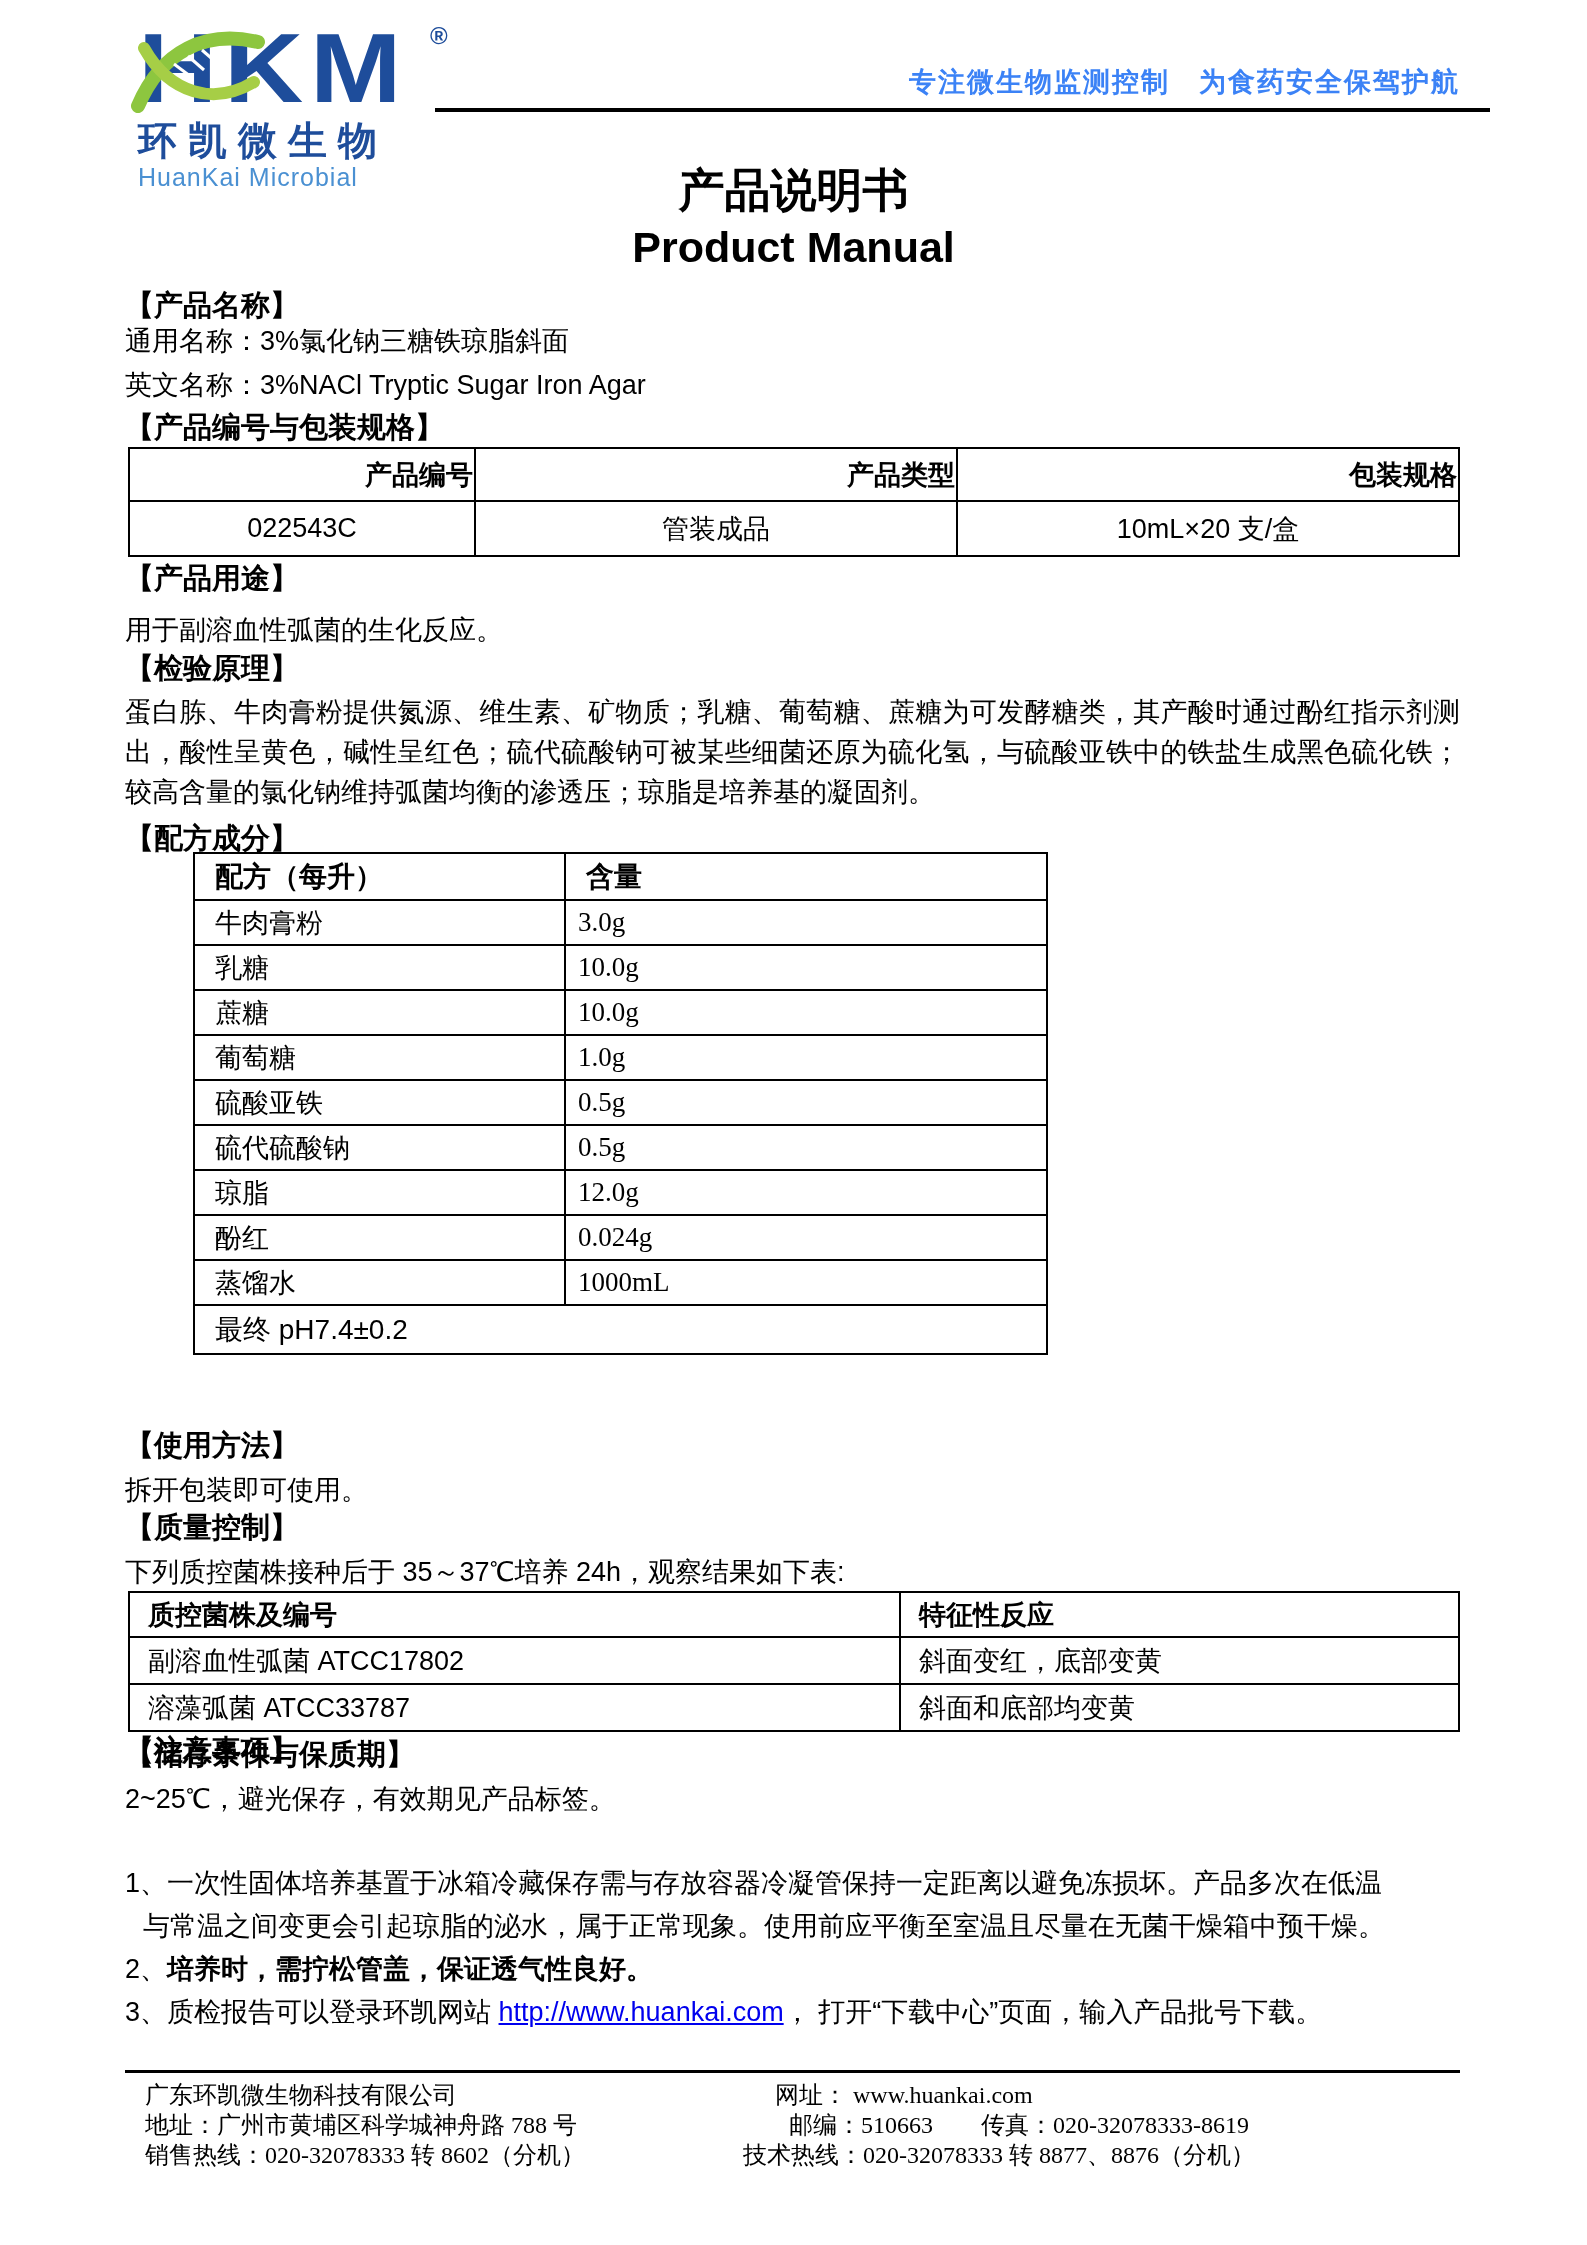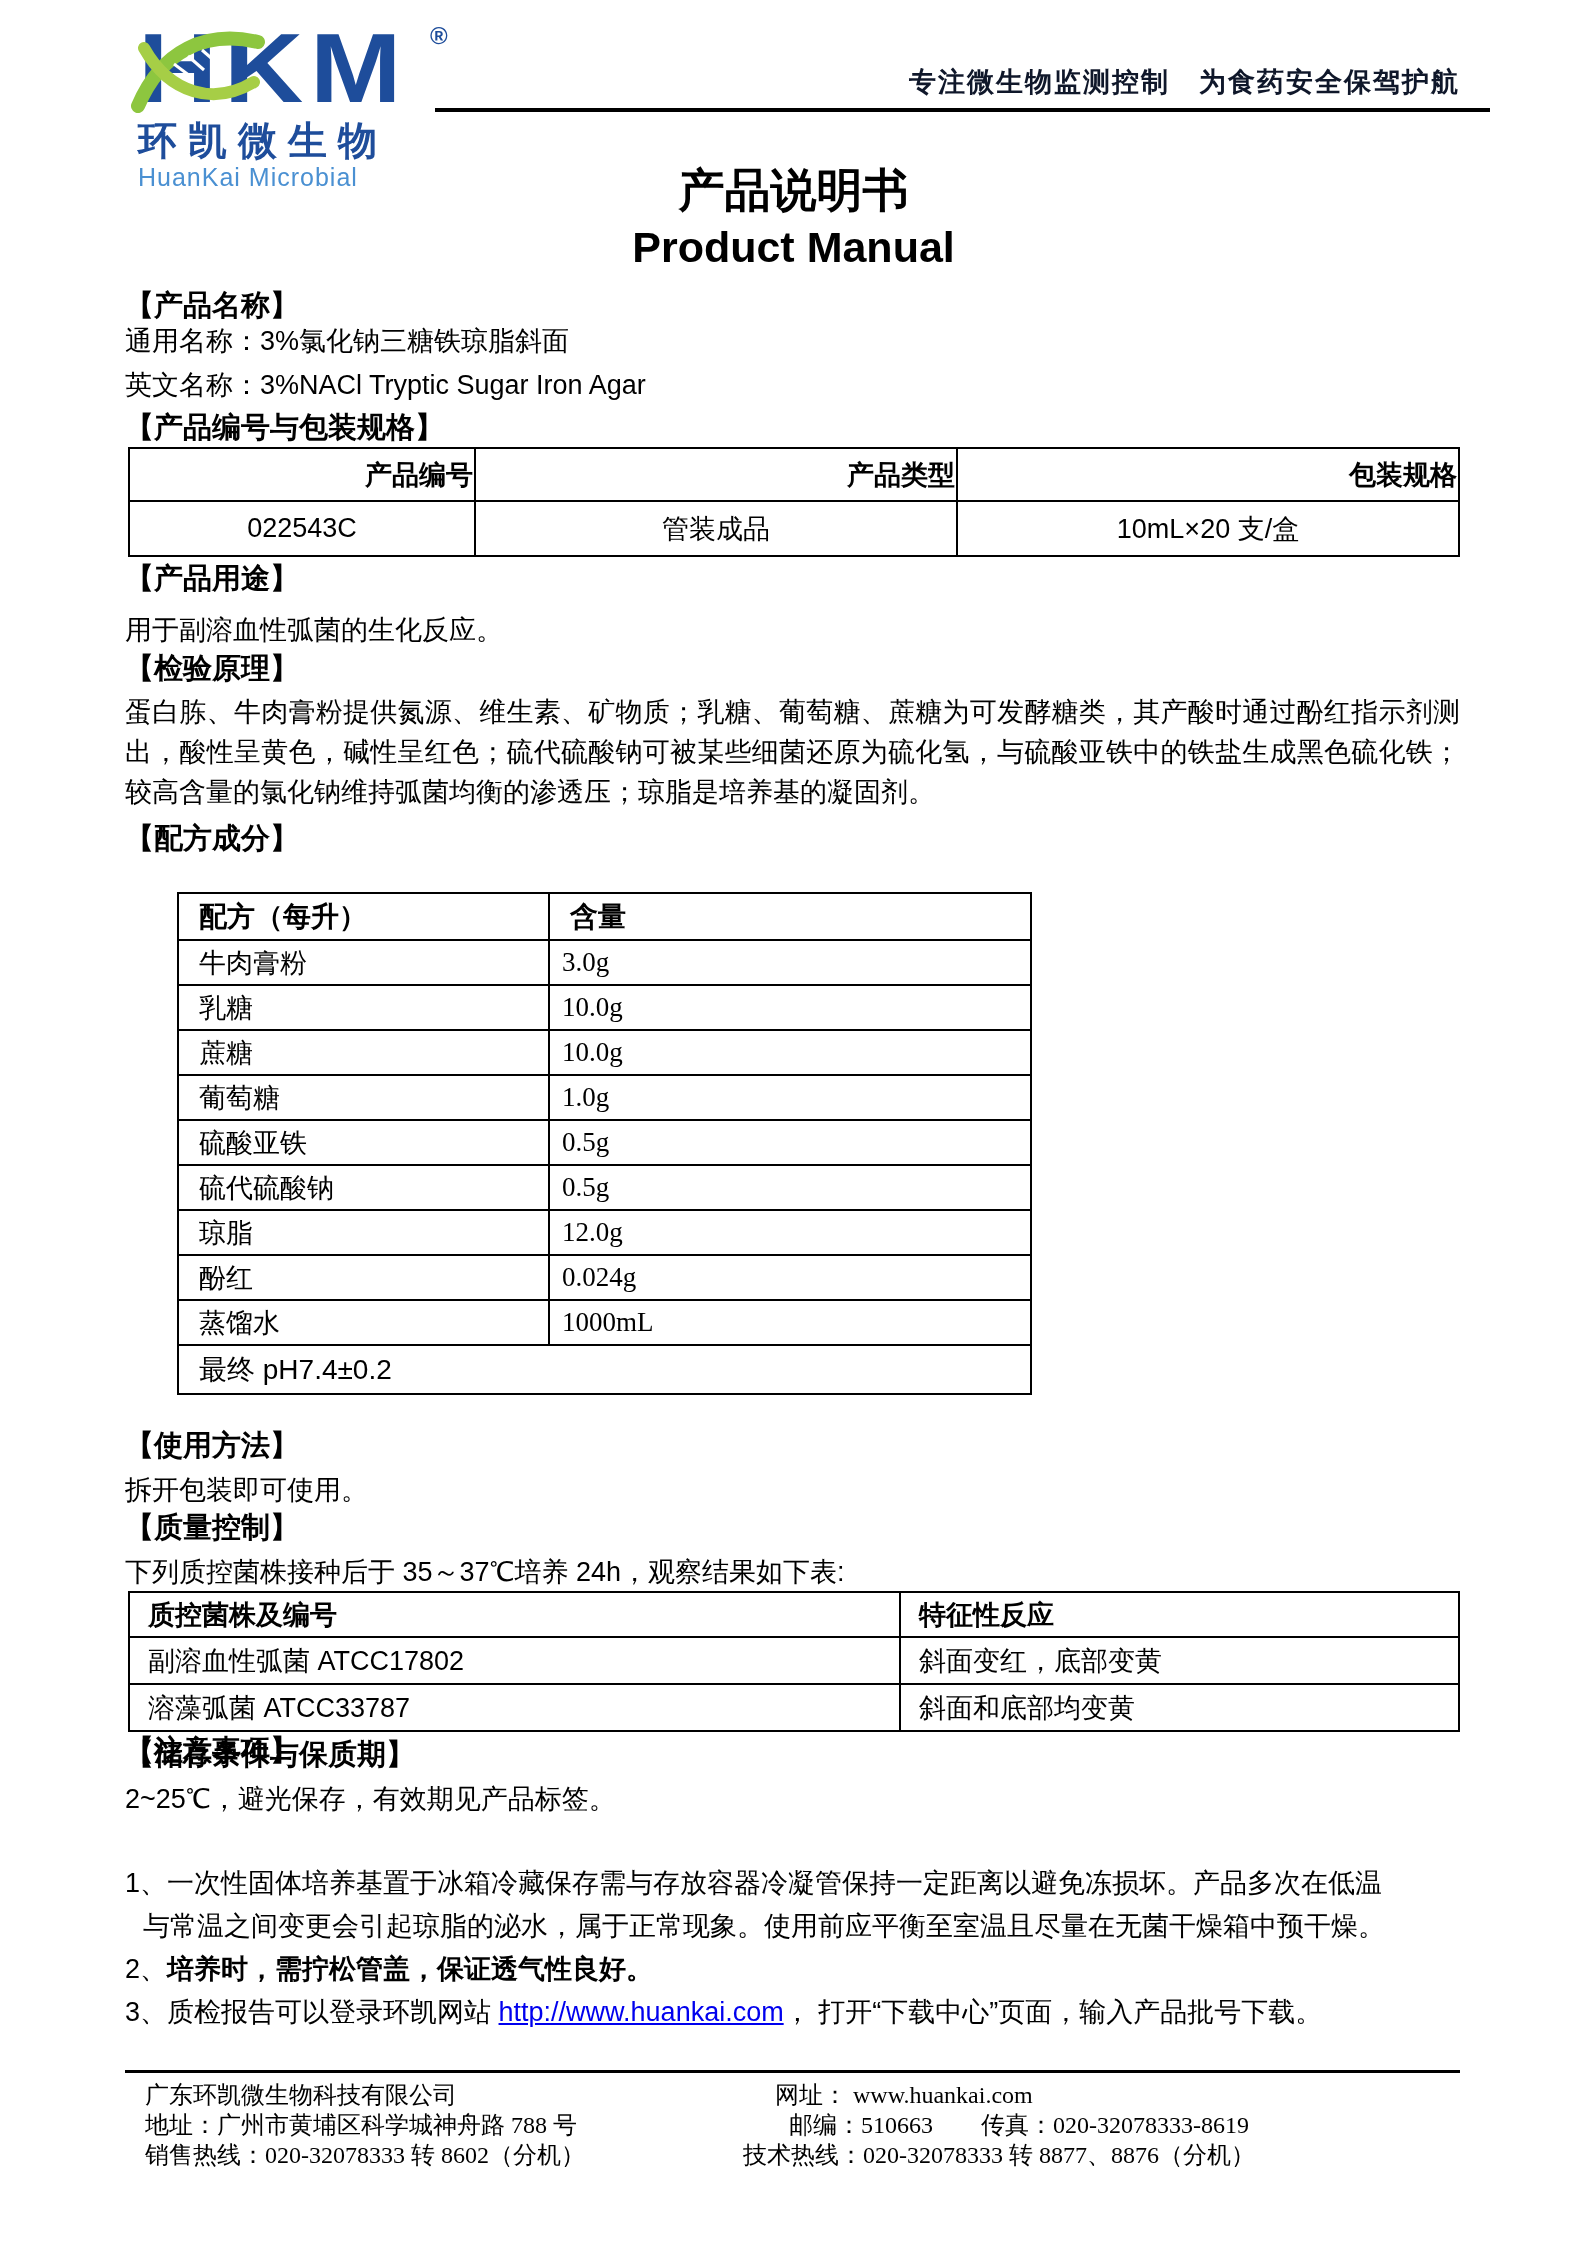--- a/index.html
+++ b/index.html
@@ -8,40 +8,40 @@
 
   
   .logo{position:absolute;left:138px;top:24px;width:330px;}
   .hkm-row{position:relative;height:88px;}
   .hkm-text{font-size:98px;line-height:88px;font-weight:bold;color:#1e4d9b;letter-spacing:6px;
             transform:scaleX(1.12);transform-origin:left;display:inline-block;}
   .hkm-reg{position:absolute;top:-2px;left:292px;font-size:24px;font-weight:bold;color:#1e4d9b;}
   .logo-swoosh{position:absolute;left:-10px;top:-4px;pointer-events:none;}
   .logo-cn{margin-top:8px;font-size:39px;font-weight:bold;color:#1e4d9b;letter-spacing:11px;line-height:42px;white-space:nowrap;}
   .logo-en{margin-top:1px;font-size:25px;color:#4a90d2;letter-spacing:1px;line-height:28px;white-space:nowrap;}
-  .slogan{position:absolute;top:64px;right:127px;font-size:27px;font-weight:bold;color:#0f172a;letter-spacing:2px;}
+  .slogan{position:absolute;top:64px;right:127px;font-size:27px;font-weight:bold;color:#3b82f6;letter-spacing:2px;}
   .header-rule{position:absolute;left:435px;top:108px;width:1055px;height:4px;background:#000;}
 
   
   .title-cn{position:absolute;left:0;top:163px;width:1587px;text-align:center;font-size:46px;font-weight:bold;line-height:54px;}
   .title-en{position:absolute;left:0;top:222px;width:1587px;text-align:center;font-size:43px;font-weight:bold;line-height:50px;}
 
   
   .content{position:absolute;left:125px;top:0;width:1335px;}
   .h-section{position:absolute;left:0;font-size:29px;font-weight:bold;line-height:36px;white-space:nowrap;}
   .body-line{position:absolute;left:0;font-size:27px;line-height:36px;white-space:nowrap;}
   .para{position:absolute;left:0;width:1335px;font-size:27px;line-height:40px;text-align:justify;}
 
   table{border-collapse:collapse;table-layout:fixed;}
   td,th{border:2px solid #000;font-size:27px;font-weight:normal;overflow:hidden;}
   .tbl{position:absolute;}
   .tbl-pack{left:3px;width:1330px;}
   .tbl-pack th{height:49px;font-size:27px;font-weight:bold;text-align:right;}
   .tbl-pack td{height:51px;text-align:center;}
-  .tbl-formula{left:52px;width:853px;margin-top:40px;}
+  .tbl-formula{left:68px;width:853px;}
   .tbl-formula th{height:43px;text-align:left;padding-left:20px;font-size:28px;font-weight:bold;}
   .tbl-formula td{height:41px;}
   .tbl-formula td.fname{text-align:left;padding-left:20px;}
   .tbl-formula td.fval{text-align:left;padding-left:12px;font-family:"Liberation Serif", serif;}
   .tbl-formula td.ffoot{height:45px;text-align:left;padding-left:20px;font-size:28px;}
   .tbl-qc{left:3px;width:1330px;padding-left:40px;}
   .tbl-qc th{height:41px;text-align:left;padding-left:18px;font-weight:bold;}
   .tbl-qc td{height:43px;text-align:left;padding-left:18px;}
 
   .note-bold{font-weight:bold;}

